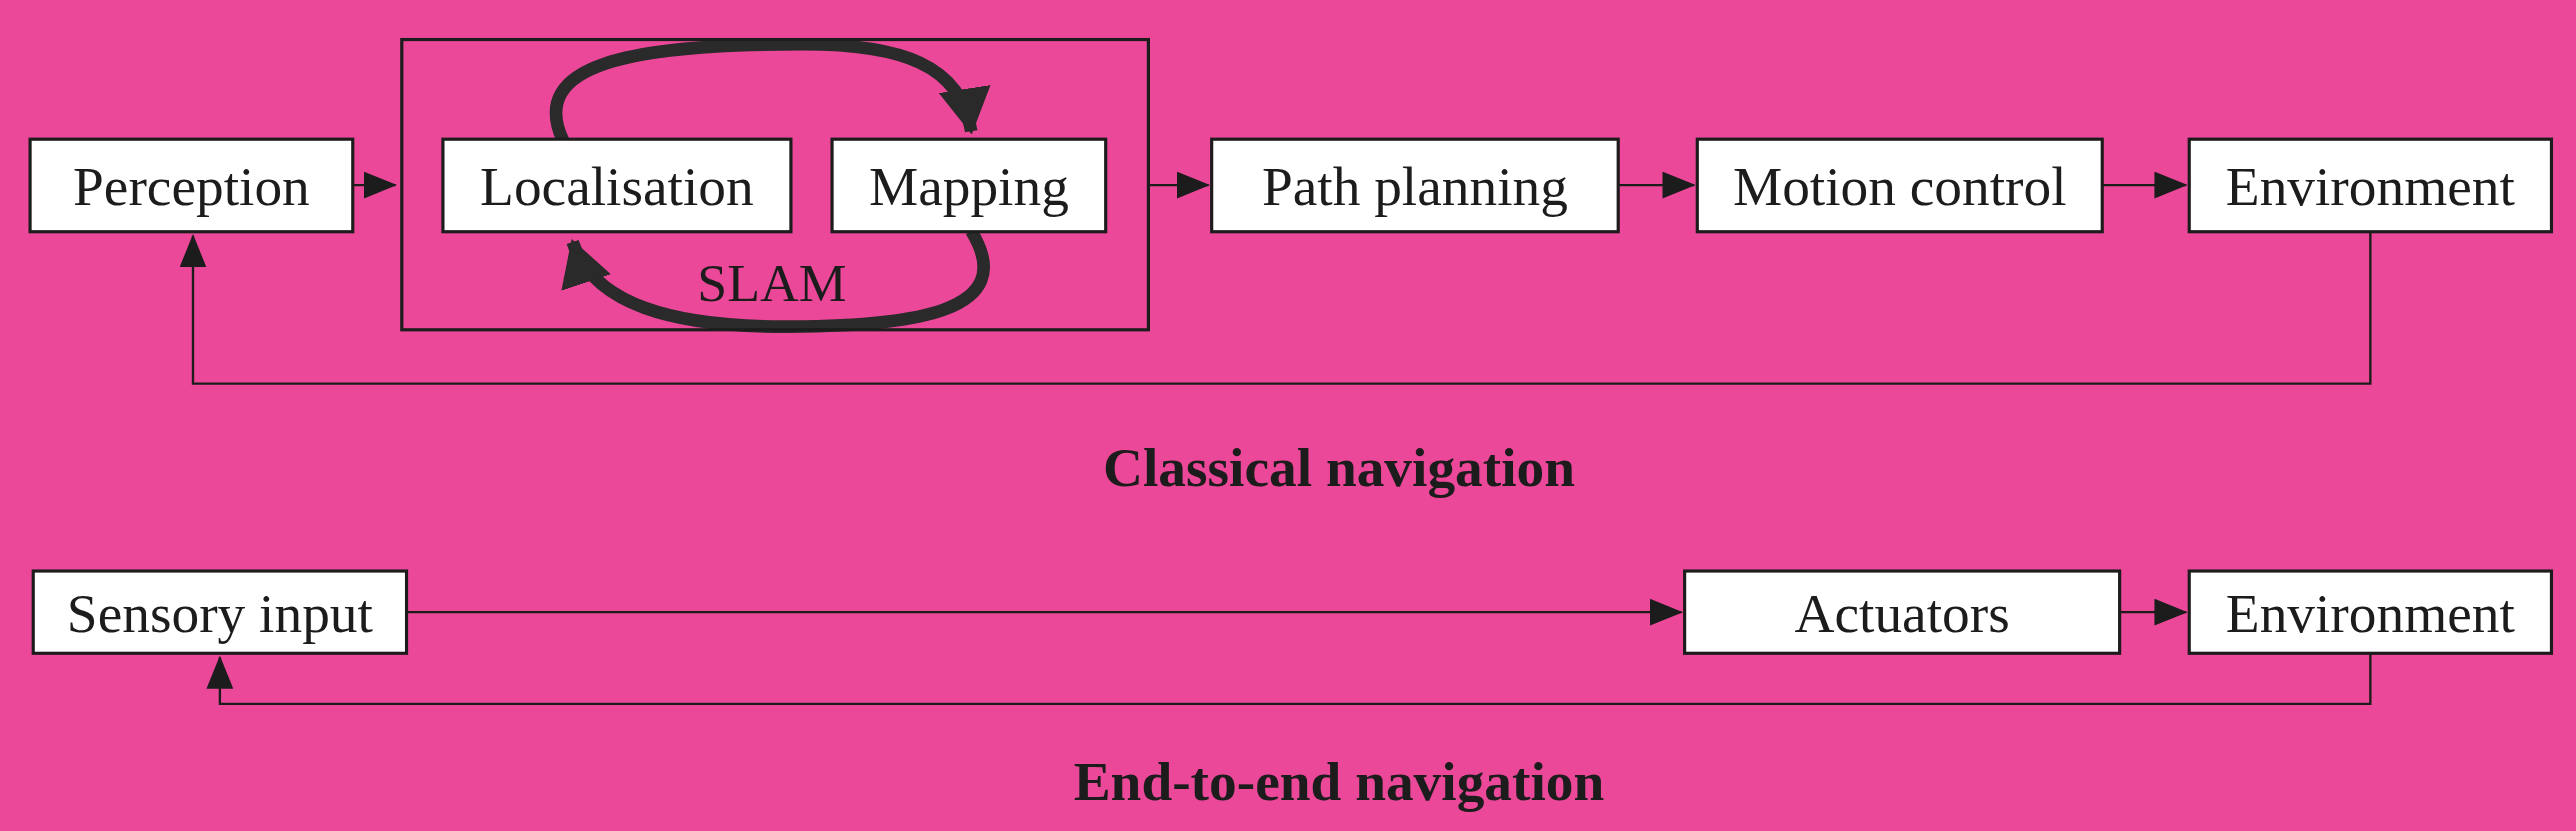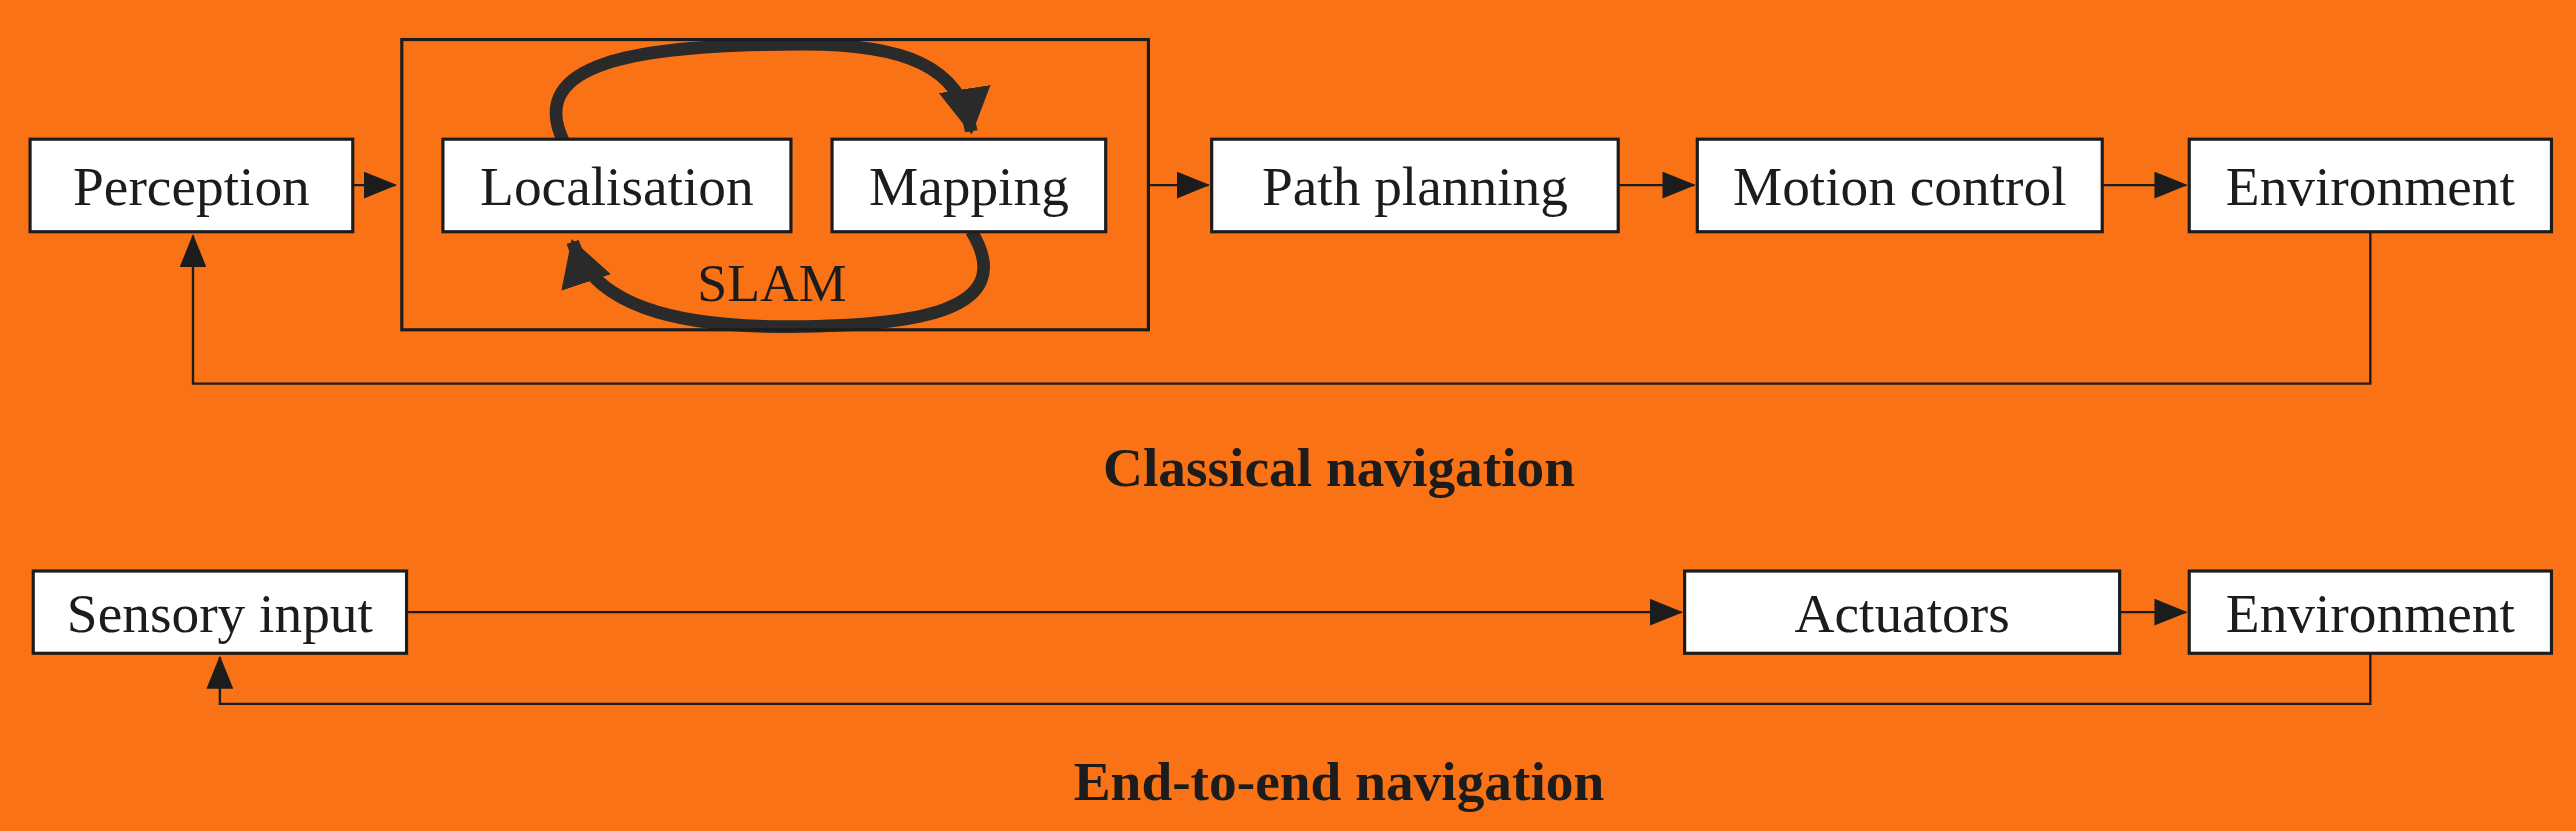--- a/index.html
+++ b/index.html
@@ -2,21 +2,21 @@
 <html style="font-size:12.7px"><head>
 <meta charset="utf-8">
 <style>
   html, body {
     margin: 0;
     padding: 0;
     background: #ffffff;
   }
   .diagram-wrap {
     width: 100%;
-    background: #f97316;
+    background: #ec4899;
   }
   svg {
     display: block;
     width: 100%;
     height: auto;
   }
   .node-box {
     fill: #ffffff;
     stroke: #1c1c1c;
     stroke-width: 4;

